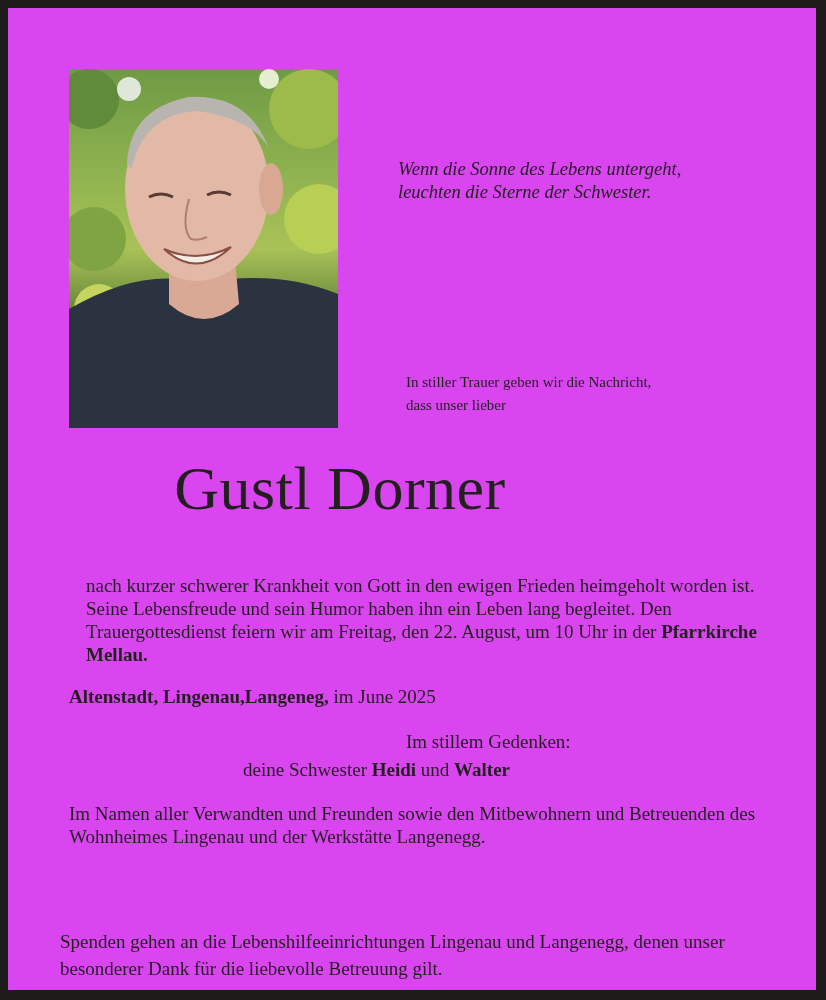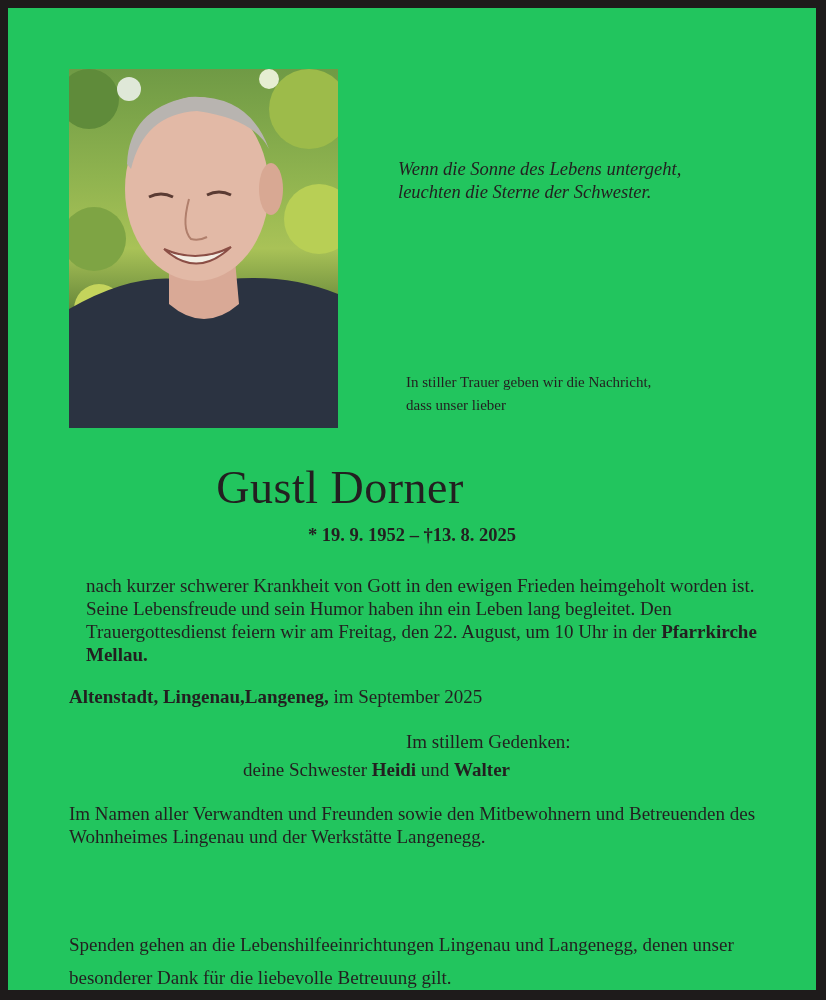--- a/index.html
+++ b/index.html
@@ -5,40 +5,40 @@
   html, body { margin: 0; padding: 0; }
   body {
     width: 826px; height: 1000px; overflow: hidden;
     background: #1e1b1b;
     font-family: "Liberation Serif", "DejaVu Serif", serif;
     color: #231f20;
   }
   .page {
     position: absolute; left: 8px; top: 8px;
     width: 808px; height: 982px;
-    background: #22c55e;
+    background: #d946ef;
   }
   .photo {
     position: absolute; left: 61px; top: 61px;
     width: 269px; height: 359px;
     overflow: hidden;
     background: linear-gradient(180deg, #6f9a45 0%, #8fb34f 30%, #a9c257 50%, #6f8f3e 65%, #2e3744 80%, #2b3341 100%);
   }
   .photo svg { display: block; }
   .quote {
     position: absolute; left: 390px; top: 150px;
     font-style: italic; font-size: 18.5px; line-height: 23px;
   }
   .intro {
     position: absolute; left: 390px; top: 363px;
     font-size: 15px; line-height: 23px; margin-left: 8px;
   }
   .name {
     position: absolute; left: 0; width: 664px; top: 450px;
-    text-align: center; font-size: 46px; line-height: 60px;
+    text-align: center; font-size: 62px; line-height: 60px;
     letter-spacing: 0.5px;
   }
   .dates {
     position: absolute; left: 0; width: 808px; top: 517px;
     text-align: center; font-size: 18.5px; font-weight: bold;
   }
   .body-text {
     position: absolute; left: 78px; top: 566px; width: 690px;
     font-size: 19px; line-height: 23px;
   }
@@ -56,22 +56,22 @@
   }
   .names-para {
     position: absolute; left: 61px; top: 794px; width: 700px;
     font-size: 19px; line-height: 23px;
   }
   .address {
     position: absolute; left: 61px; top: 875px;
     font-size: 19px; line-height: 23px;
   }
   .donation {
-    position: absolute; left: 61px; top: 920px; width: 700px;
-    font-size: 19px; line-height: 33px;
+    position: absolute; left: 52px; top: 920px; width: 700px;
+    font-size: 19px; line-height: 27px;
   }
   b { font-weight: bold; }
 </style>
 </head>
 <body>
 
 <div class="page">
 
   <div class="photo">
     <svg width="269" height="359" viewBox="0 0 269 359">
@@ -108,28 +108,24 @@
     <div>leuchten die Sterne der Schwester.</div>
   </div>
 
   <div class="intro">
     <div>In stiller Trauer geben wir die Nachricht,</div>
     <div>dass unser lieber</div>
   </div>
 
   <div class="name">Gustl Dorner</div>
 
-  <div class="dates">
-    <span>*</span>
-    <span>19. 9. 1952</span><span> – </span><span>†</span><span>13. 8. 2025</span>
-  </div>
 
   <div class="body-text"><span>nach kurzer schwerer Krankheit von Gott in den ewigen Frieden heimgeholt worden ist. Seine Lebensfreude und sein Humor haben ihn ein Leben lang begleitet. Den Trauergottesdienst feiern wir am Freitag, den 22. August, um 10 Uhr in der </span><b>Pfarrkirche Mellau</b><b>.</b></div>
 
-  <div class="place"><b>Altenstadt, Lingenau,Langeneg,</b><span> im September 2025</span></div>
+  <div class="place"><b>Altenstadt, Lingenau,Langeneg,</b><span> im June 2025</span></div>
 
   <div class="memory">Im stillem Gedenken:</div>
 
   <div class="family"><span>deine Schwester </span><b>Heidi</b><span> und </span><b>Walter</b></div>
 
   <div class="names-para">Im Namen aller Verwandten und Freunden sowie den Mitbewohnern und Betreuenden des Wohnheimes Lingenau und der Werkstätte Langenegg.</div>
 
 
   <div class="donation">Spenden gehen an die Lebenshilfeeinrichtungen Lingenau und Langenegg, denen unser besonderer Dank für die liebevolle Betreuung gilt.</div>
 

